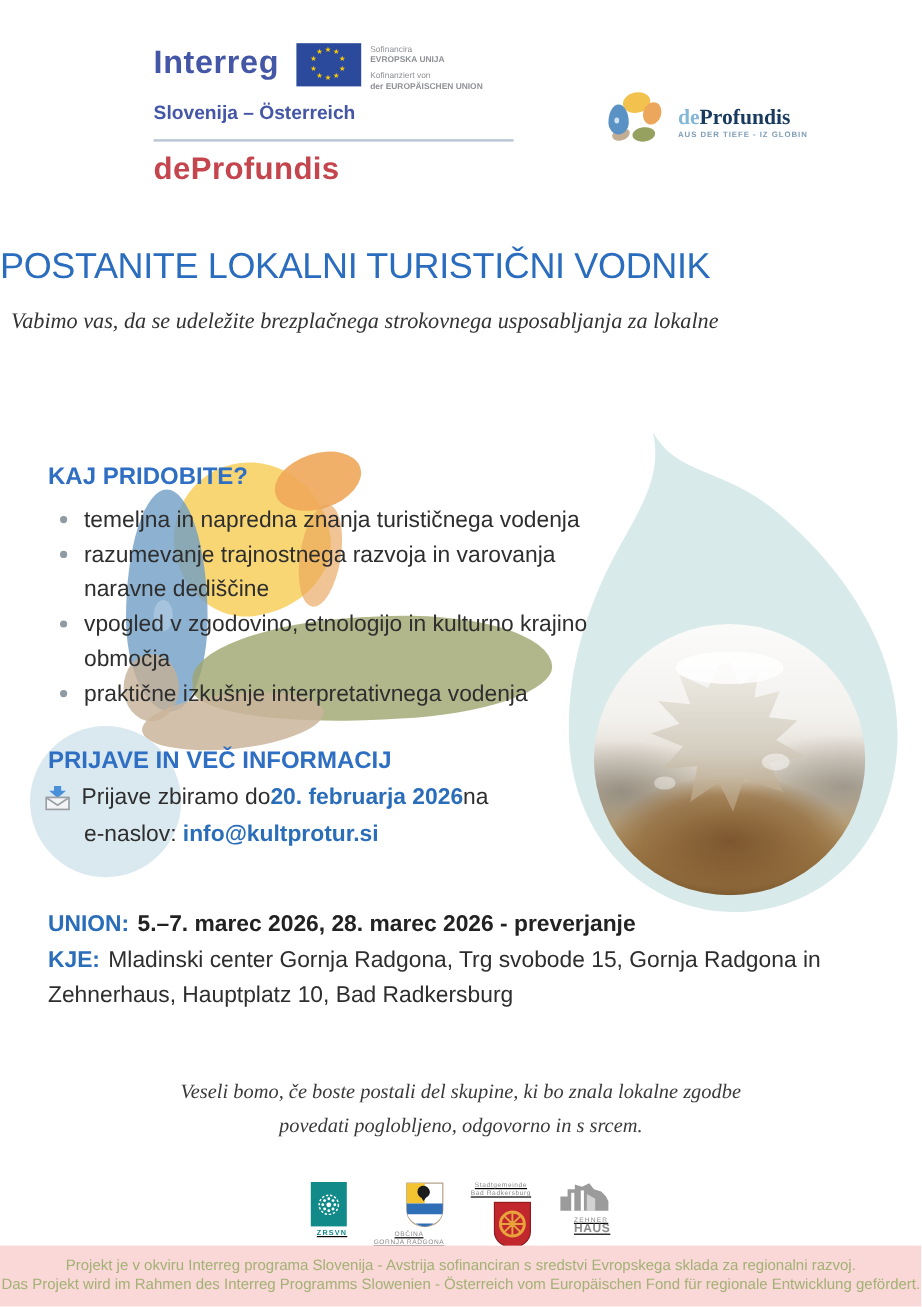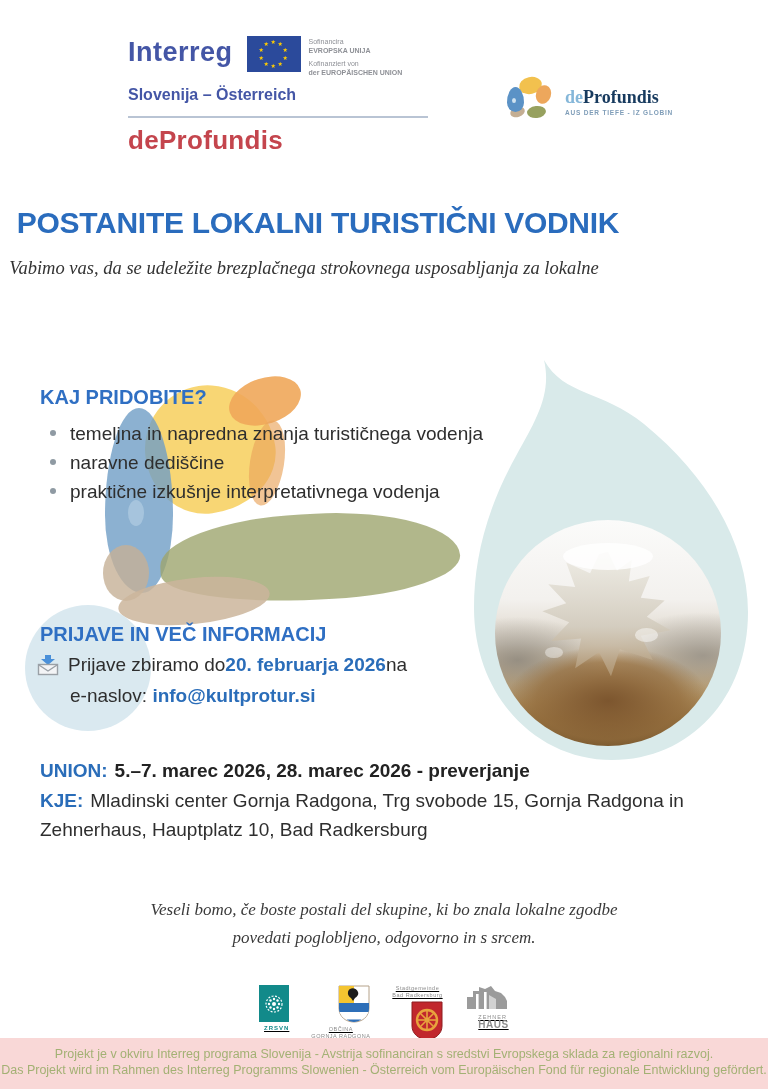--- a/index.html
+++ b/index.html
@@ -24,21 +24,21 @@
   .dp-logo{left:505px;top:76px;display:flex;align-items:center;}
   .dp-emblem{width:50px;height:50px;position:relative;flex:none;}
   .dp-emblem span{position:absolute;display:block;}
   .dp-text{margin-left:10px;}
   .dp-name{font-family:"Liberation Serif","DejaVu Serif",serif;font-weight:bold;font-size:18px;line-height:20px;}
   .dp-name .de{color:#85b7d9;}
   .dp-name .rest{color:#173a5e;}
   .dp-tag{font-size:6.5px;letter-spacing:.8px;color:#7f9db8;font-weight:bold;margin-top:2px;}
 
   
-  .main-title{left:0;top:206px;width:636px;text-align:center;font-size:30px;font-weight:bold;color:#2a6cbd;letter-spacing:-.3px;}
+  .main-title{left:0;top:206px;width:636px;text-align:left;font-size:30px;font-weight:normal;color:#2a6cbd;letter-spacing:-.3px;}
   .subtitle{left:0;top:254px;width:608px;text-align:center;font-family:"Liberation Serif","DejaVu Serif",serif;font-style:italic;font-size:18.5px;color:#333;line-height:29px;}
 
   
   .wm{pointer-events:none;z-index:0;}
   .blob{position:absolute;}
 
   
   .big-drop{left:472px;top:360px;width:278px;height:400px;z-index:0;}
   .photo-circle{left:23px;top:160px;width:226px;height:226px;border-radius:50%;overflow:hidden;position:absolute;
     background:
@@ -167,21 +167,29 @@
       <li>
           <span class="dot"></span>
           <div>
             <div>temeljna in napredna znanja turističnega vodenja</div>
             <div></div>
           </div>
         </li>
       <li>
           <span class="dot"></span>
           <div>
+            <div>razumevanje trajnostnega razvoja in varovanja</div>
             <div>naravne dediščine</div>
+          </div>
+        </li>
+      <li>
+          <span class="dot"></span>
+          <div>
+            <div>vpogled v zgodovino, etnologijo in kulturno krajino</div>
+            <div>območja</div>
           </div>
         </li>
       <li>
           <span class="dot"></span>
           <div>
             <div>praktične izkušnje interpretativnega vodenja</div>
             <div></div>
           </div>
         </li>
     </ul>

